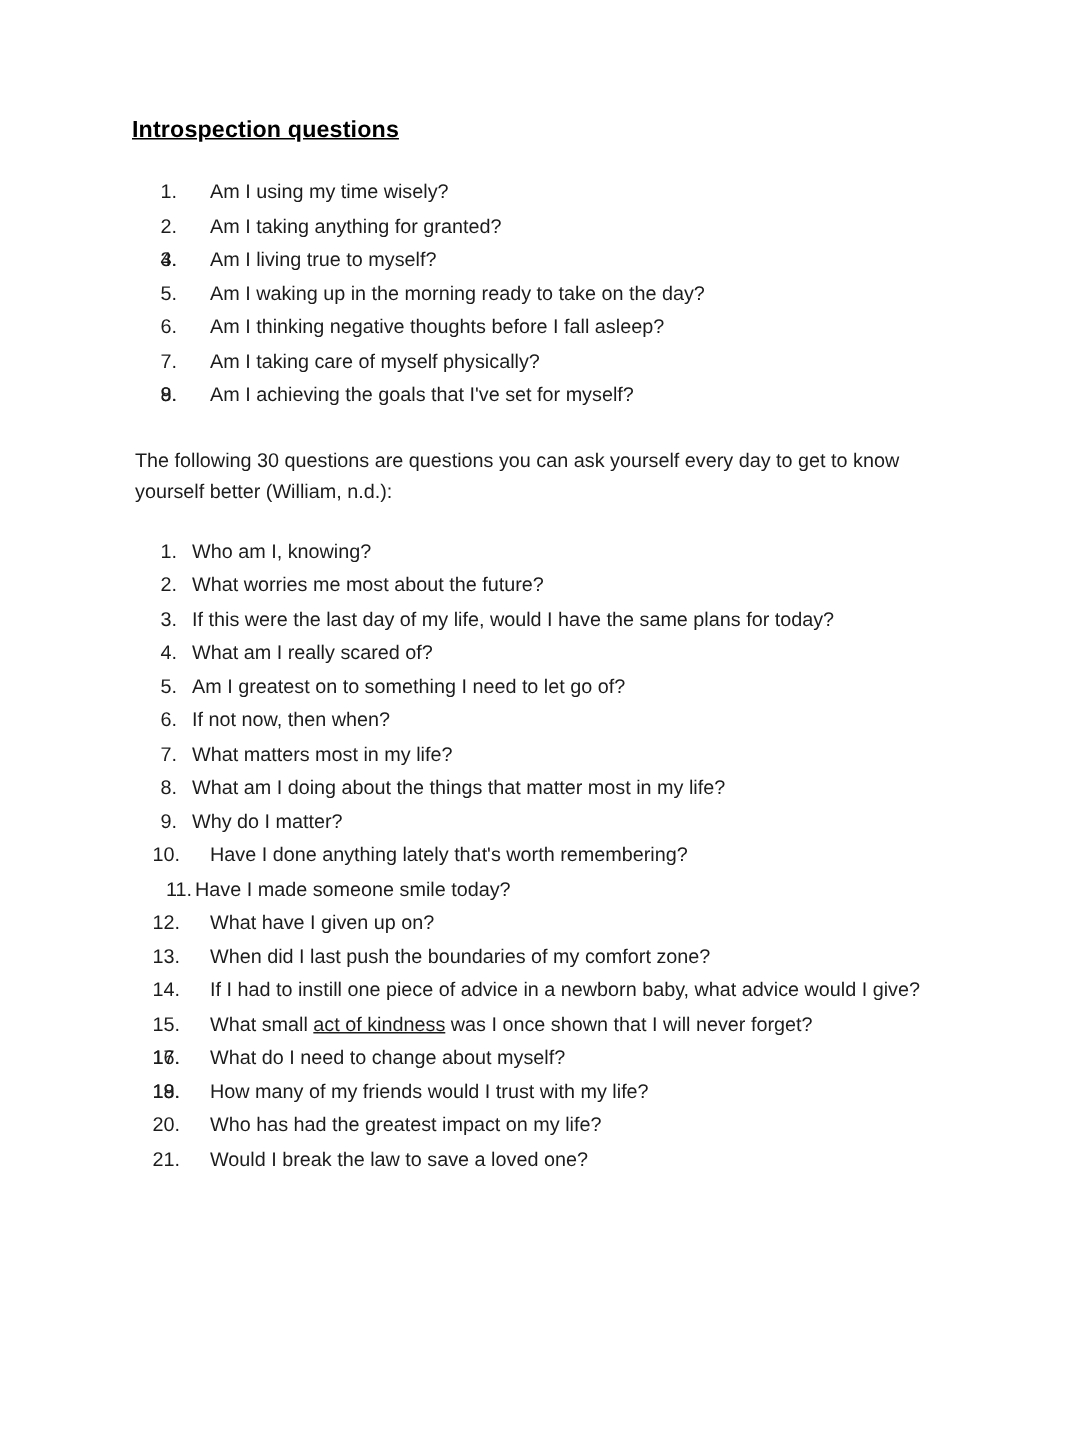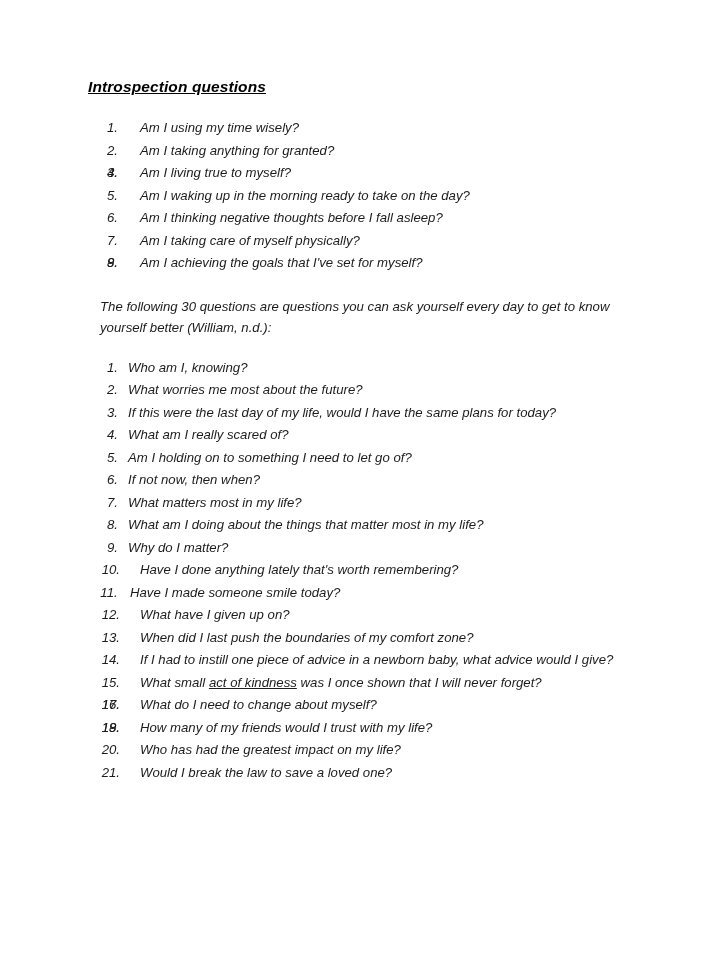--- a/index.html
+++ b/index.html
@@ -14,21 +14,20 @@
     color: #1a1a1a;
     overflow: hidden;
   }
   .page {
     position: relative;
     width: 720px;
     height: 960px;
     background: #ffffff;
     box-sizing: border-box;
     padding: 78px 78px 40px 88px;
-    font-style: italic;
   }
   .doc-title {
     font-size: 15.5px;
     font-weight: bold;
     text-decoration: underline;
     letter-spacing: 0.1px;
     margin: 0 0 22px 0;
     color: #000;
   }
   ol.qlist {
@@ -58,21 +57,21 @@
   .list-one li {
     padding-left: 30px;
   }
   .list-one li .num {
     width: 22px;
     text-align: right;
   }
   .paragraph {
     font-size: 13.2px;
     line-height: 21px;
-    margin: 22px 0 20px 12px;
+    margin: 22px 0 20px 2px;
     max-width: 545px;
     color: #1c1c1c;
   }
   .list-two {
     margin-left: 22px;
   }
   .list-two li {
     padding-left: 56px;
   }
   .list-two li .num {
@@ -87,21 +86,21 @@
     padding-left: 0;
   }
   .list-two li.single {
     padding-left: 40px;
   }
   .list-two li.tight {
     padding-left: 42px;
   }
   .list-two li.tight .num {
     width: 38px;
-    text-align: center;
+    text-align: right;
   }
   .u {
     text-decoration: underline;
     text-align: right;
   }
 </style>
 </head>
 <body>
 
 <div class="page">
@@ -120,21 +119,21 @@
     <li><span class="num">9.</span><span>Am I achieving the goals that I've set for myself?</span></li>
   </ol>
 
   <p class="paragraph">The following 30 questions are questions you can ask yourself every day to get to know yourself better (William, n.d.):</p>
 
   <ol class="qlist list-two">
     <li class="single"><span class="num">1.</span><span>Who am I, knowing?</span></li>
     <li class="single"><span class="num">2.</span><span>What worries me most about the future?</span></li>
     <li class="single"><span class="num">3.</span><span>If this were the last day of my life, would I have the same plans for today?</span></li>
     <li class="single"><span class="num">4.</span><span>What am I really scared of?</span></li>
-    <li class="single"><span class="num">5.</span><span>Am I holding on to something I need to let go of?</span></li>
+    <li class="single"><span class="num">5.</span><span>Am I greatest on to something I need to let go of?</span></li>
     <li class="single"><span class="num">6.</span><span>If not now, then when?</span></li>
     <li class="single"><span class="num">7.</span><span>What matters most in my life?</span></li>
     <li class="single"><span class="num">8.</span><span>What am I doing about the things that matter most in my life?</span></li>
     <li class="single"><span class="num">9.</span><span>Why do I matter?</span></li>
     <li><span class="num">10.</span><span>Have I done anything lately that's worth remembering?</span></li>
     <li class="tight"><span class="num">11.</span><span>Have I made someone smile today?</span></li>
     <li><span class="num">12.</span><span>What have I given up on?</span></li>
     <li><span class="num">13.</span><span>When did I last push the boundaries of my comfort zone?</span></li>
     <li><span class="num">14.</span><span>If I had to instill one piece of advice in a newborn baby, what advice would I give?</span></li>
     <li><span class="num">15.</span><span><span>What small </span><span class="u">act of kindness</span><span> was I once shown that I will never forget?</span></span></li>

